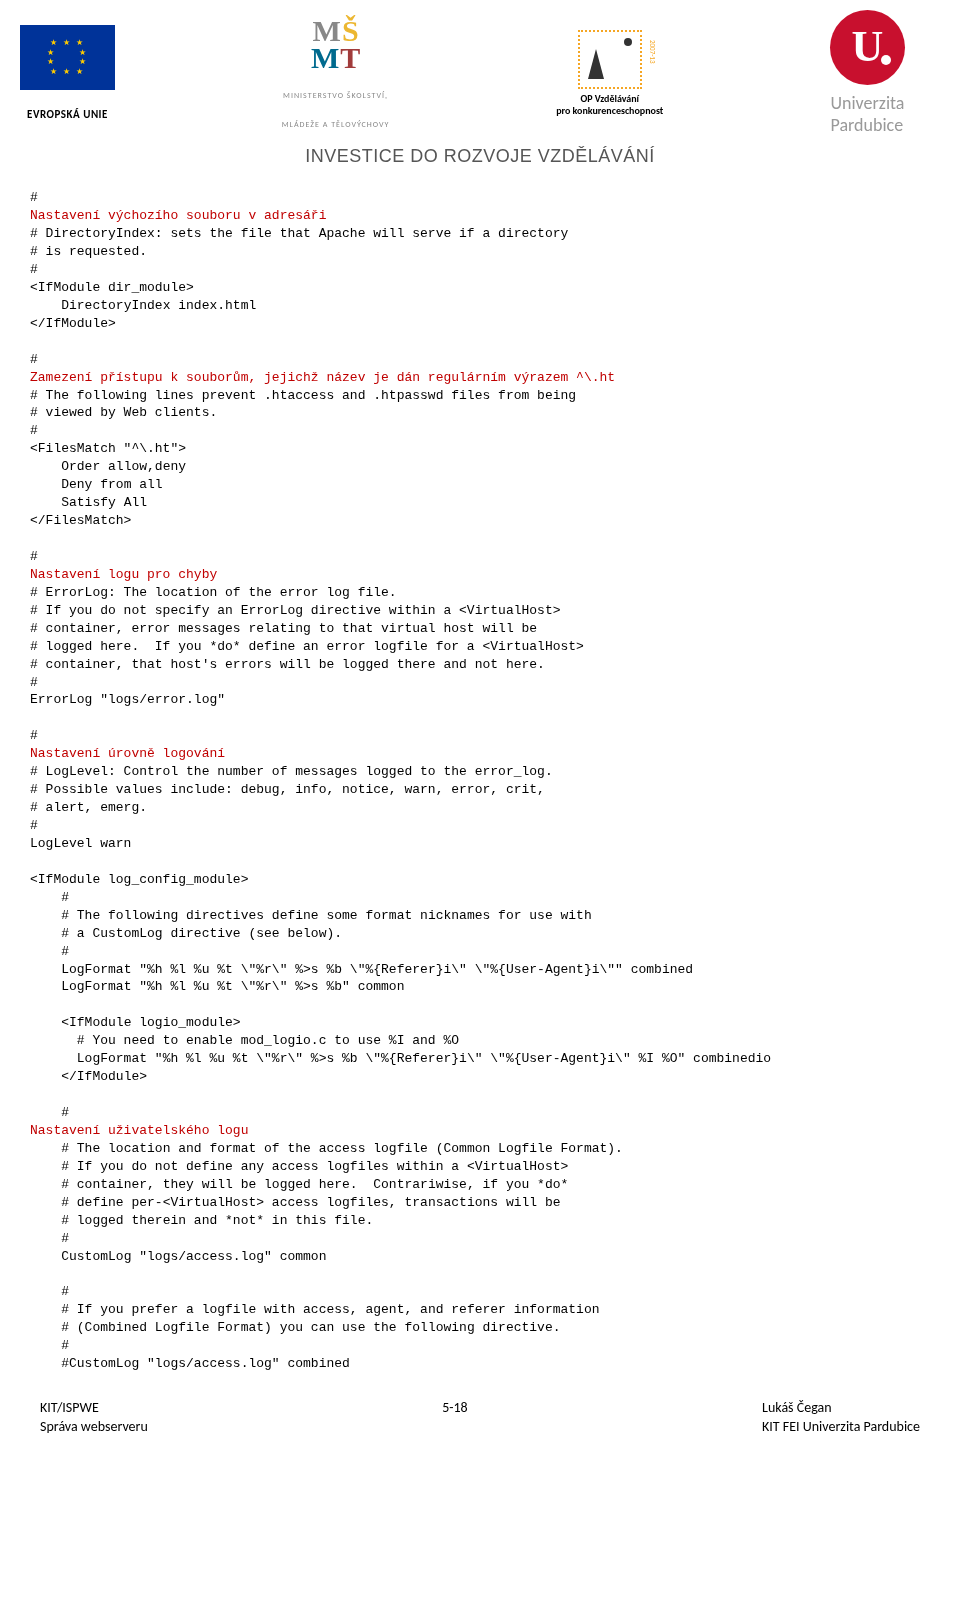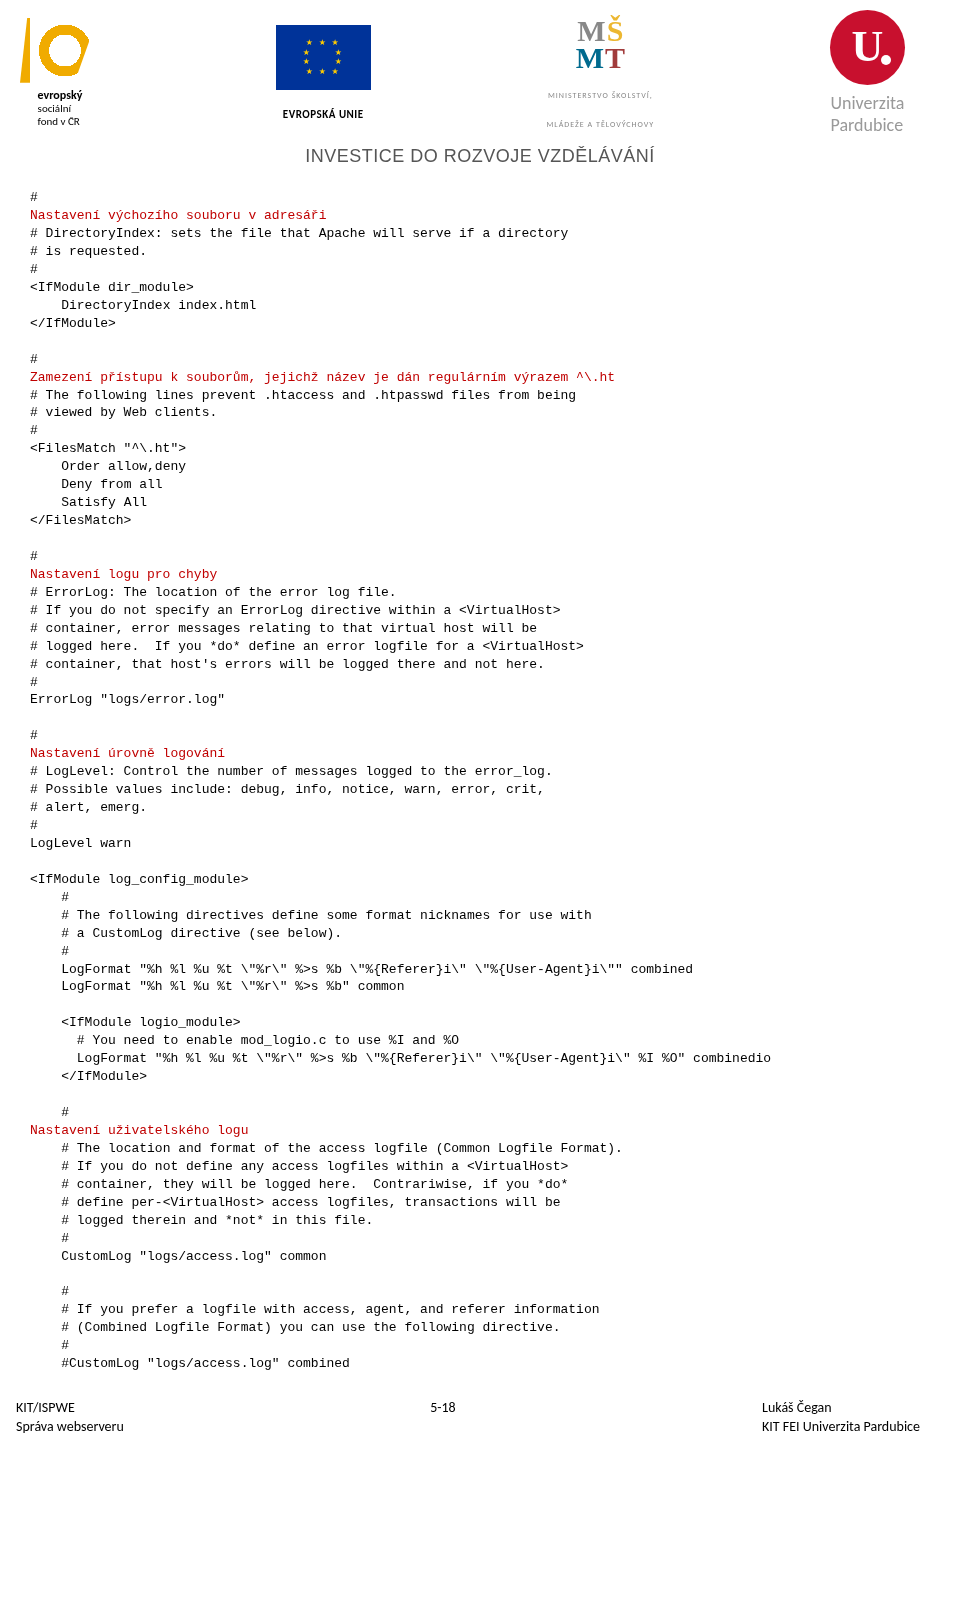--- a/index.html
+++ b/index.html
@@ -88,58 +88,57 @@
     font-family: "Courier New", monospace;
     font-size: 13px;
     font-weight: normal;
     line-height: 1.38;
     white-space: pre-wrap;
     color: #000;
   }
   .code .red { color: #c00000; }
   .footer {
     display:flex; justify-content:space-between; font-size:14px;
-    padding: 6px 40px 14px 16px;
+    padding: 6px 40px 14px 40px;
   }
   .footer .col{ line-height:1.35; }
   .footer .center{ text-align:center; flex:0 0 auto;}
   .footer .right{ }
 </style>
 </head>
 <body>
 
 <div class="header-logos">
-  <div class="logo esf-logo">
-    <div class="esf-shape"></div>
-    <div class="esf-text">
-      <span>evropský</span><br>
-      <span class="small">sociální</span><br>
-      <span class="small">fond v ČR</span>
-    </div>
-  </div>
   <div class="logo">
     <div class="eu-flag">
       <div class="eu-stars">★ ★ ★<br>★&nbsp;&nbsp;&nbsp;&nbsp;&nbsp;&nbsp;★<br>★&nbsp;&nbsp;&nbsp;&nbsp;&nbsp;&nbsp;★<br>★ ★ ★</div>
     </div>
     <div class="eu-label">EVROPSKÁ UNIE</div>
   </div>
   <div class="logo">
     <div class="msmt-icon">
       <div class="row">
           <span class="msmt-M">M</span>
           <span class="msmt-S">Š</span>
         </div>
       <div class="row">
           <span class="msmt-M2">M</span>
           <span class="msmt-T">T</span>
         </div>
     </div>
     <div class="msmt-text">MINISTERSTVO ŠKOLSTVÍ,</div>
     <div class="msmt-text">MLÁDEŽE A TĚLOVÝCHOVY</div>
   </div>
+  <div class="logo">
+    <div class="op-icon">
+      <span class="op-num">2007-13</span>
+    </div>
+    <div style="font-weight:bold;font-size:10px">OP Vzdělávání</div>
+    <div style="font-weight:bold;font-size:10px">pro konkurenceschopnost</div>
+  </div>
   <div class="logo u-logo">
     <div class="u-circle">U</div>
     <div class="u-text">
       <span>Univerzita</span><br>
       <span>Pardubice</span>
     </div>
   </div>
 </div>
 
 <div class="invest">INVESTICE DO ROZVOJE VZDĚLÁVÁNÍ</div>

